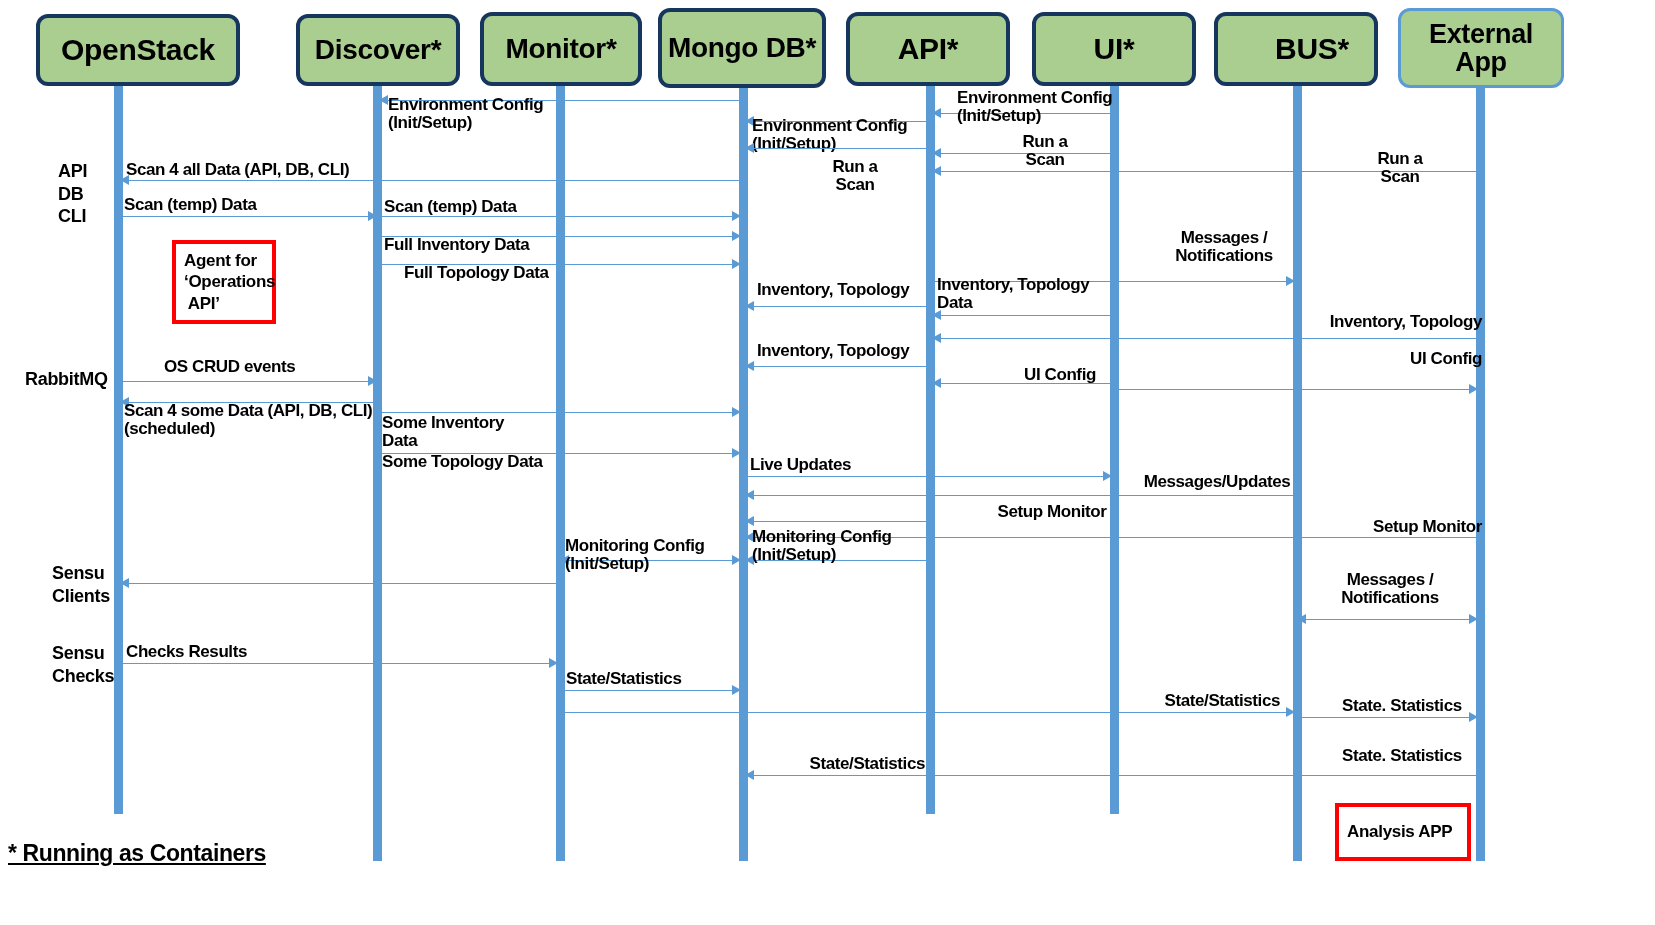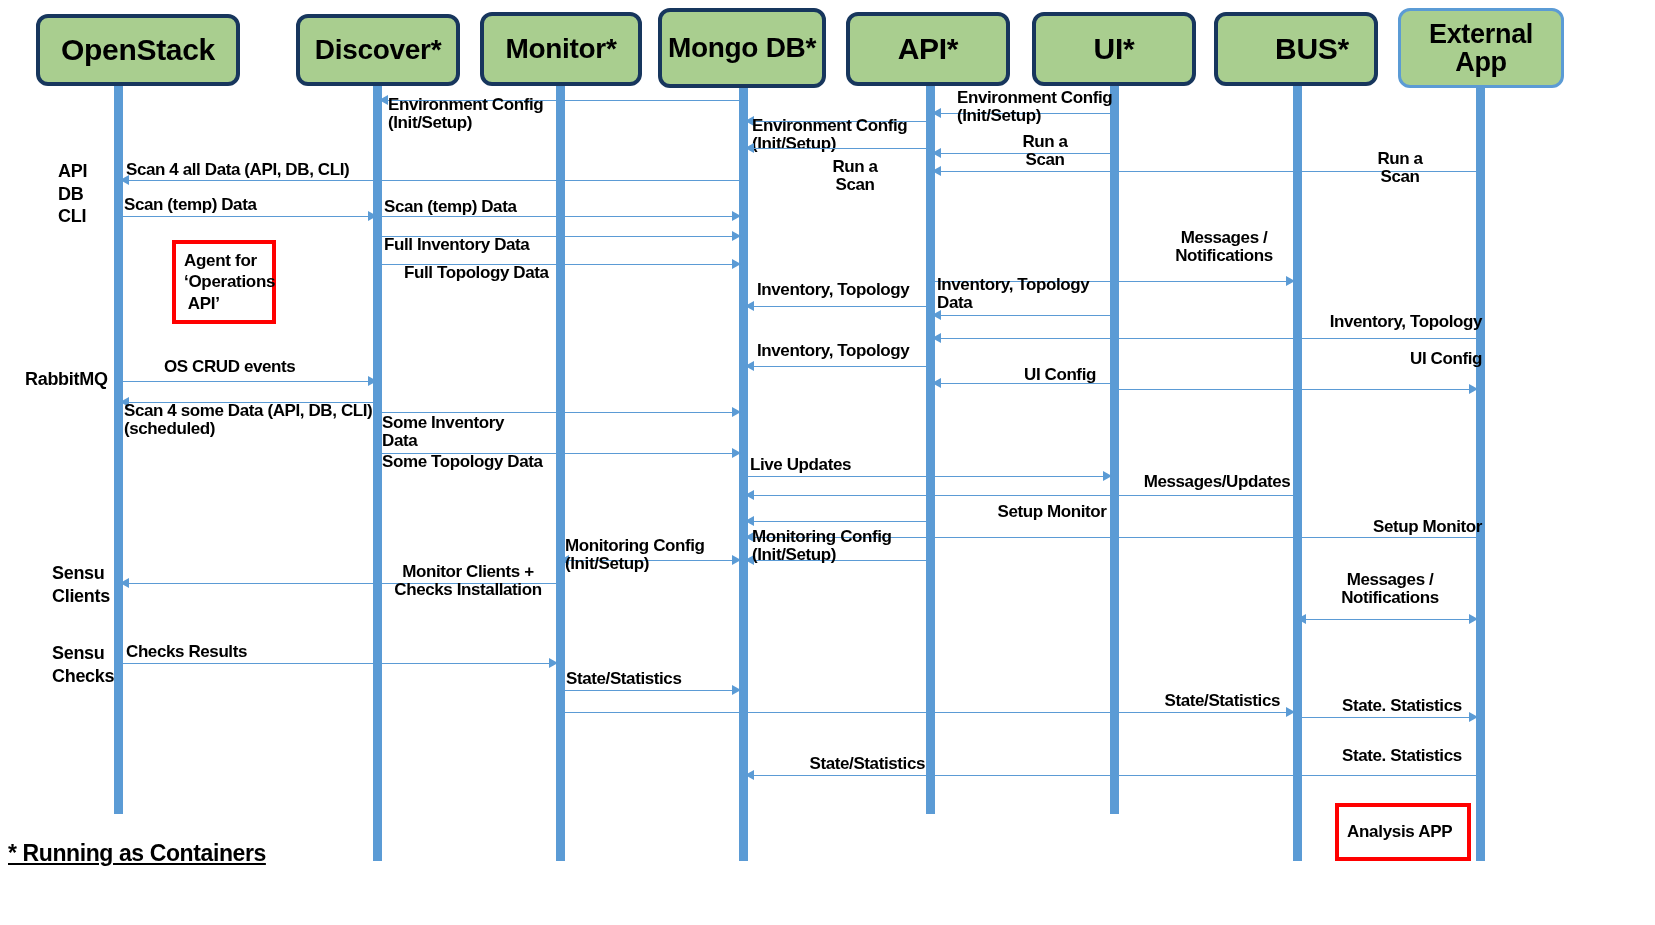--- a/index.html
+++ b/index.html
@@ -254,22 +254,20 @@
   <div class="lbl" style="left:565px;top:537px;">Monitoring Config
 (Init/Setup)</div>
 
   <div class="msg" style="left:745px;top:560px;width:183px;"></div>
   <div class="ah l" style="left:745px;top:555px;"></div>
   <div class="lbl" style="left:752px;top:528px;">Monitoring Config
 (Init/Setup)</div>
 
   <div class="msg" style="left:120px;top:583px;width:436px;"></div>
   <div class="ah l" style="left:120px;top:578px;"></div>
-  <div class="lbl ctr" style="left:378px;top:563px;width:180px;">Monitor Clients +
-Checks Installation</div>
 
   <div class="msg" style="left:1299px;top:619px;width:177px;"></div>
   <div class="ah l" style="left:1297px;top:614px;"></div>
   <div class="ah r" style="left:1469px;top:614px;"></div>
   <div class="lbl ctr" style="left:1290px;top:571px;width:200px;">Messages /
 Notifications</div>
 
   <div class="msg" style="left:122px;top:663px;width:434px;"></div>
   <div class="ah r" style="left:549px;top:658px;"></div>
   <div class="lbl" style="left:126px;top:643px;">Checks Results</div>

